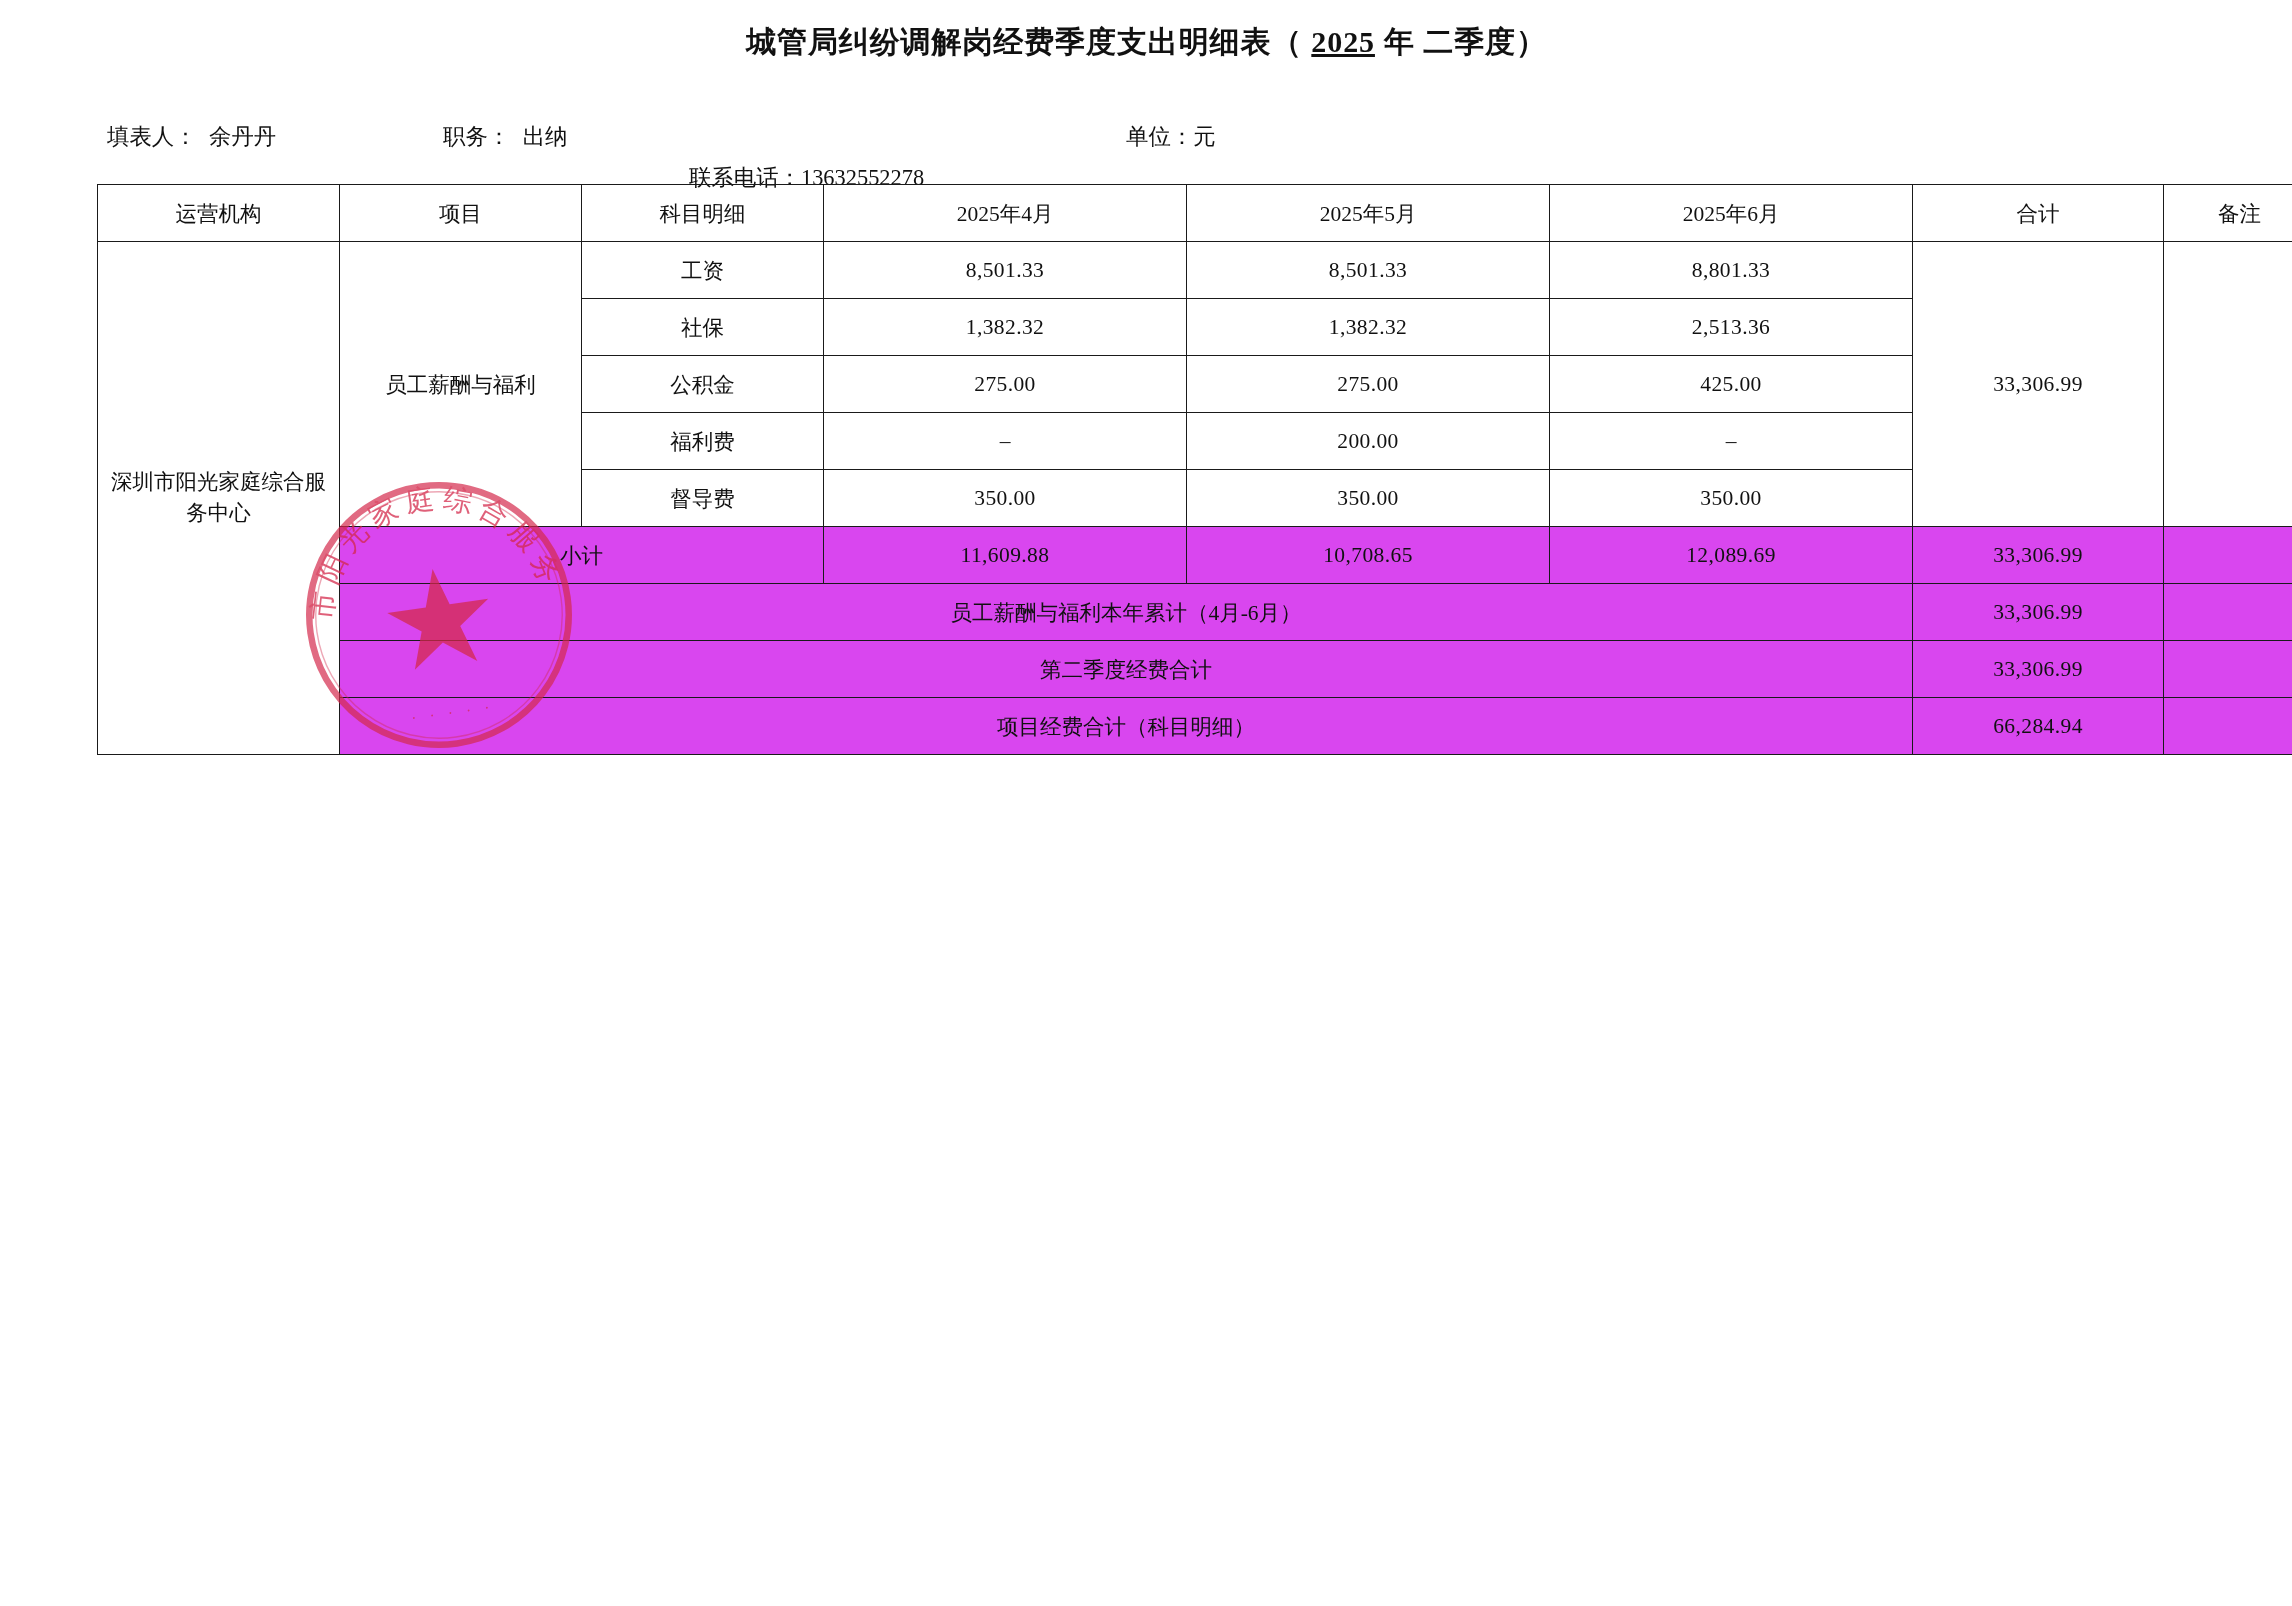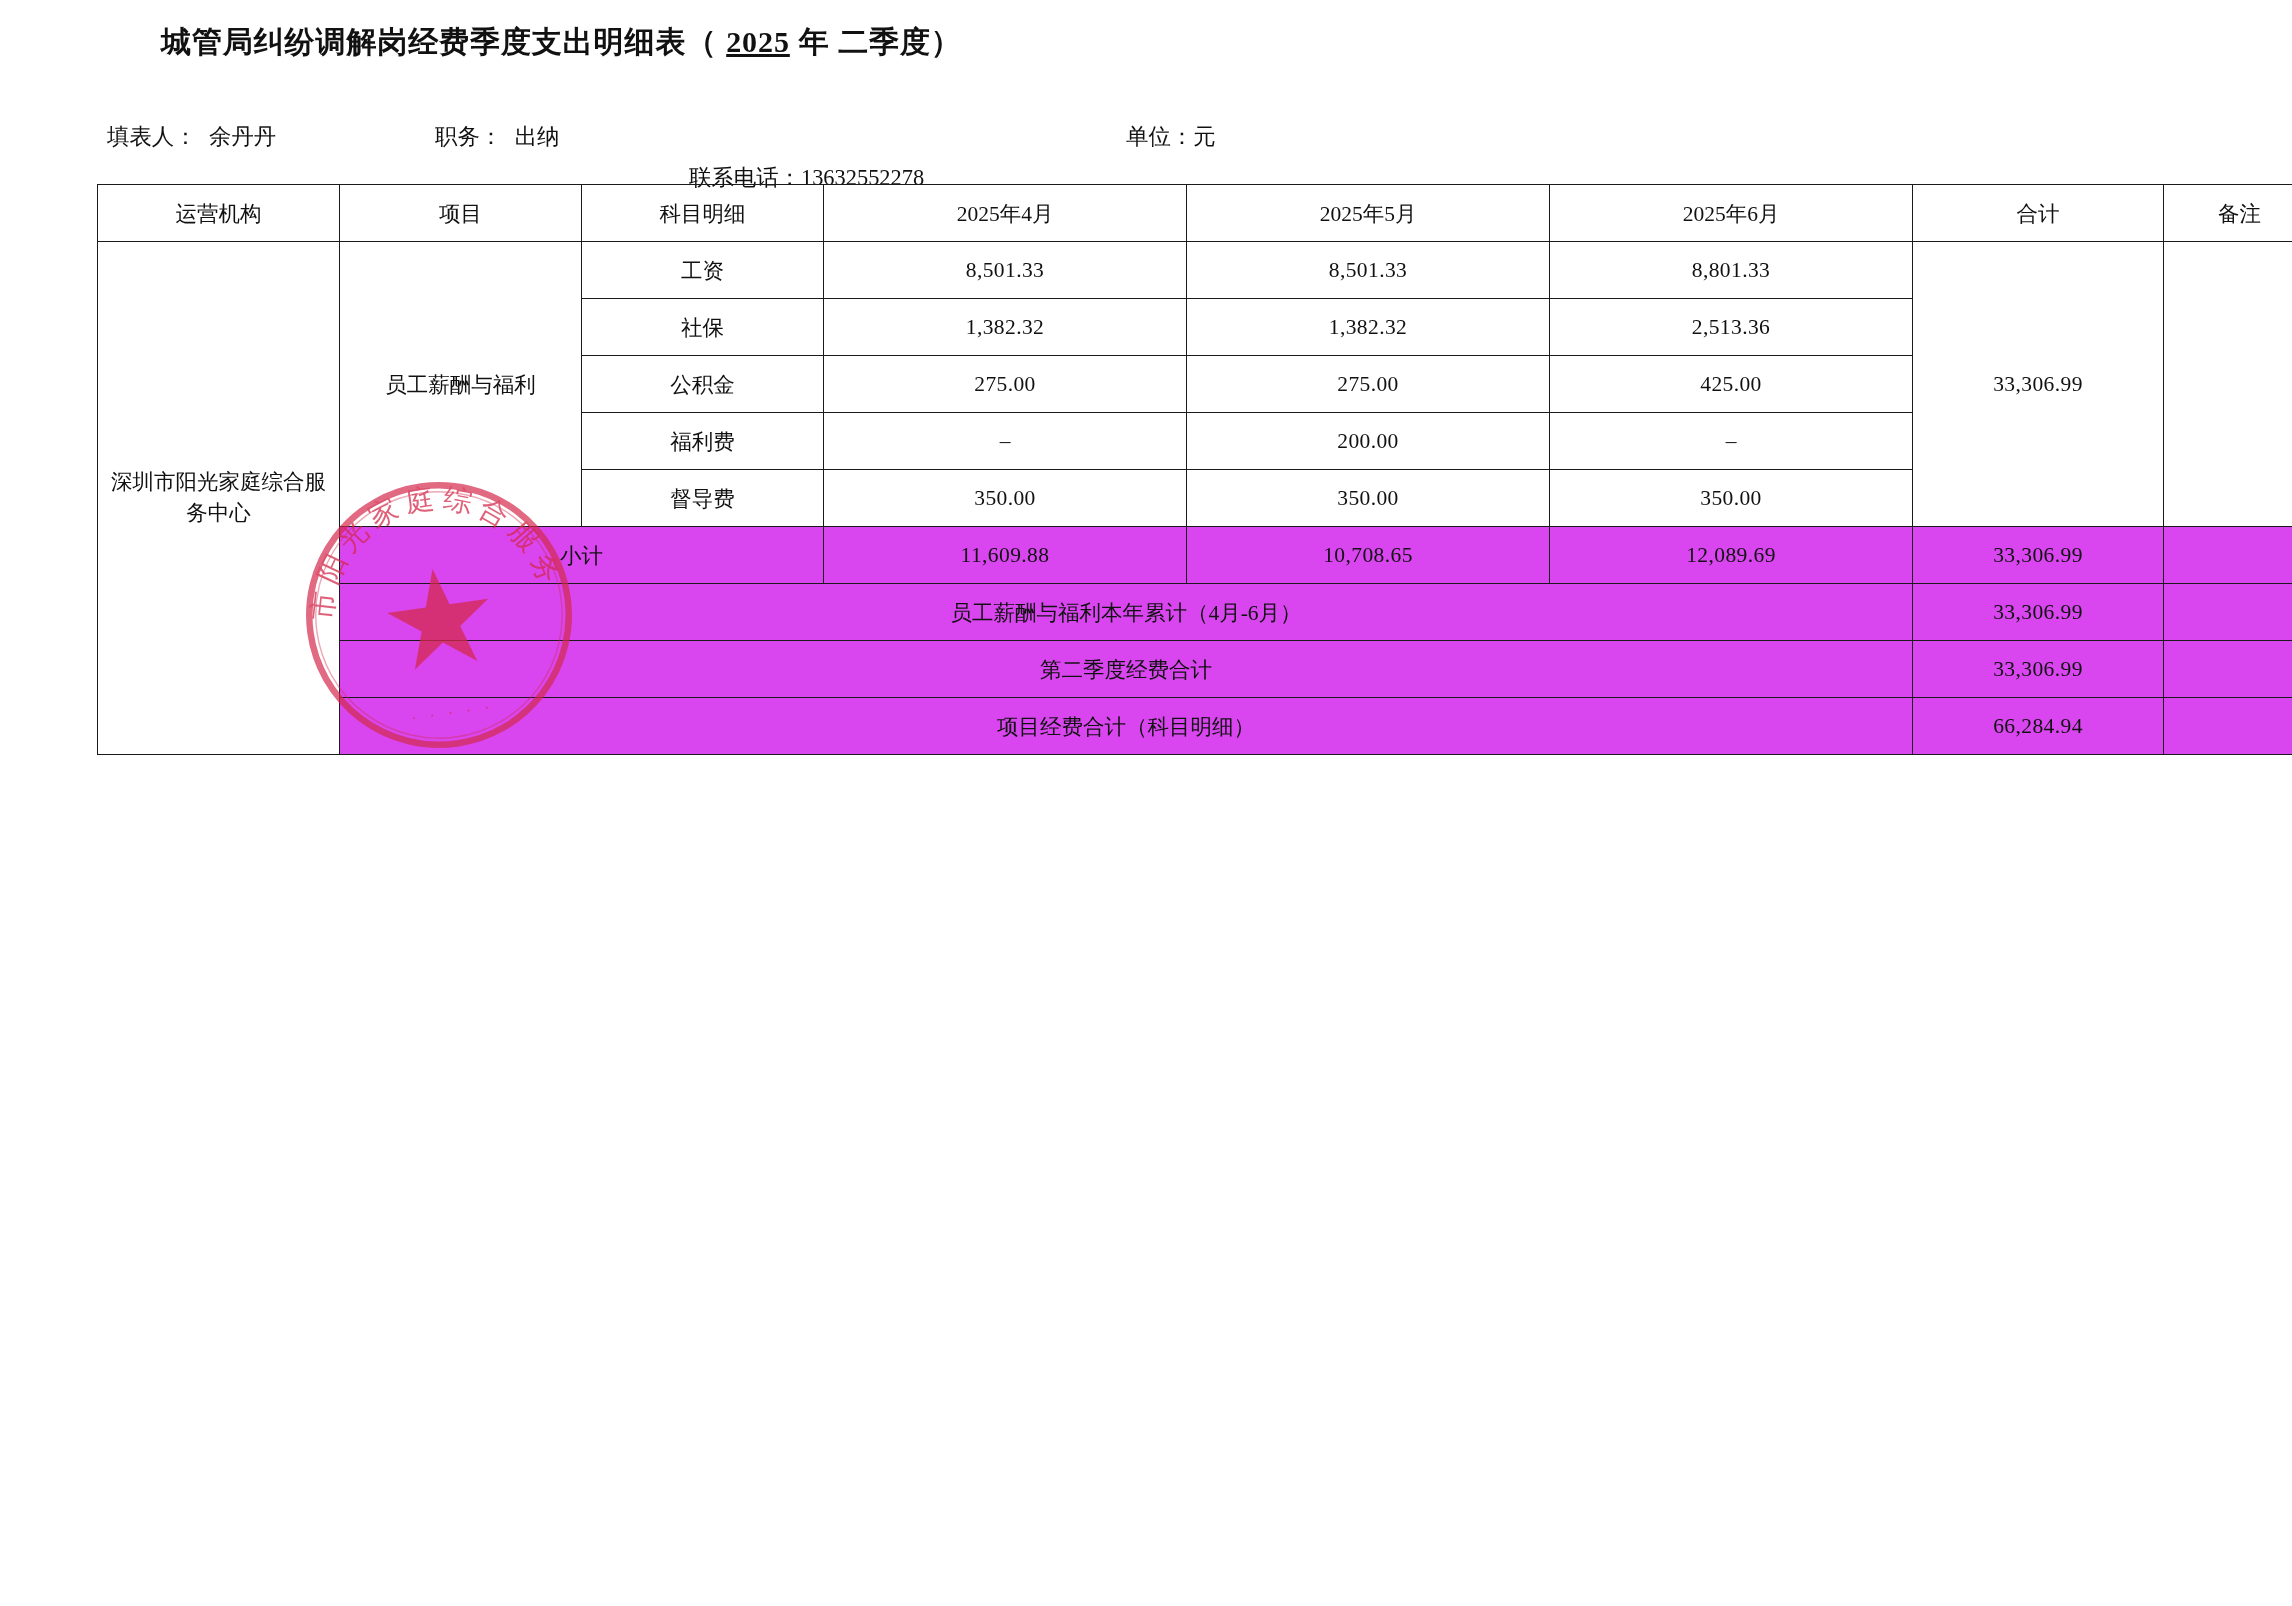--- a/index.html
+++ b/index.html
@@ -15,22 +15,21 @@
     position: relative;
     overflow: hidden;
   }
 
   
   .title-row {
     position: absolute;
     top: 21.5px;
     left: 0;
     width: 100%;
-    text-align: left;
-    padding-left: 161px;
+    text-align: center;
     box-sizing: border-box;
   }
   .title {
     display: inline-block;
     font-size: 30px;
     font-weight: bold;
     letter-spacing: 0.9px;
     white-space: nowrap;
   }
   .title .year {
@@ -41,21 +40,21 @@
   
   .meta {
     position: absolute;
     top: 121px;
     left: 107px;
     width: 2078px;
     font-size: 22.4px;
     white-space: nowrap;
   }
   .meta .m1 { position: absolute; left: 0; }
-  .meta .m2 { position: absolute; left: 328px; }
+  .meta .m2 { position: absolute; left: 336px; }
   .meta .m3 { position: absolute; left: 582px; margin-top: 41px; }
   .meta .m4 { position: absolute; left: 1019px; }
   .meta .val { padding-left: 12.5px; }
 
   
   table.sheet {
     position: absolute;
     top: 184px;
     left: 97px;
     width: 2096px;

